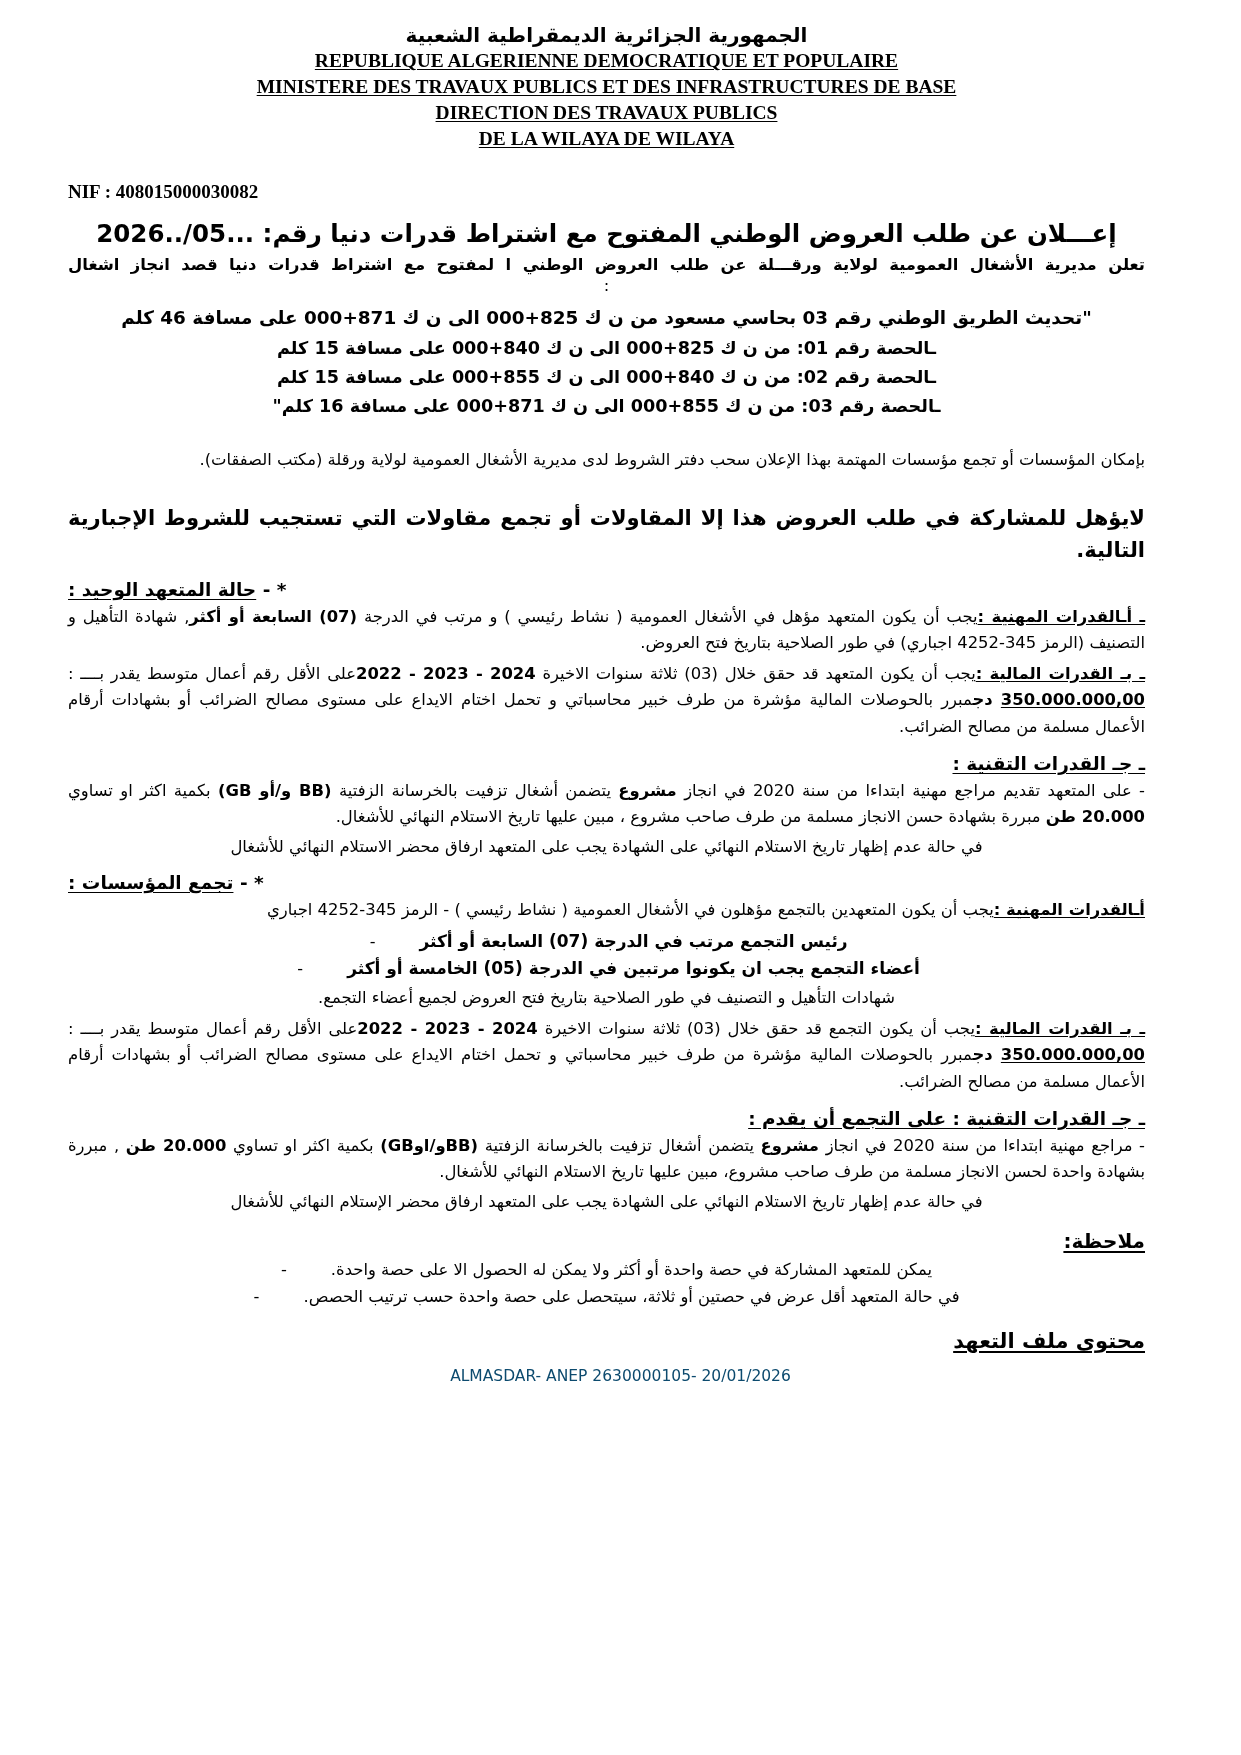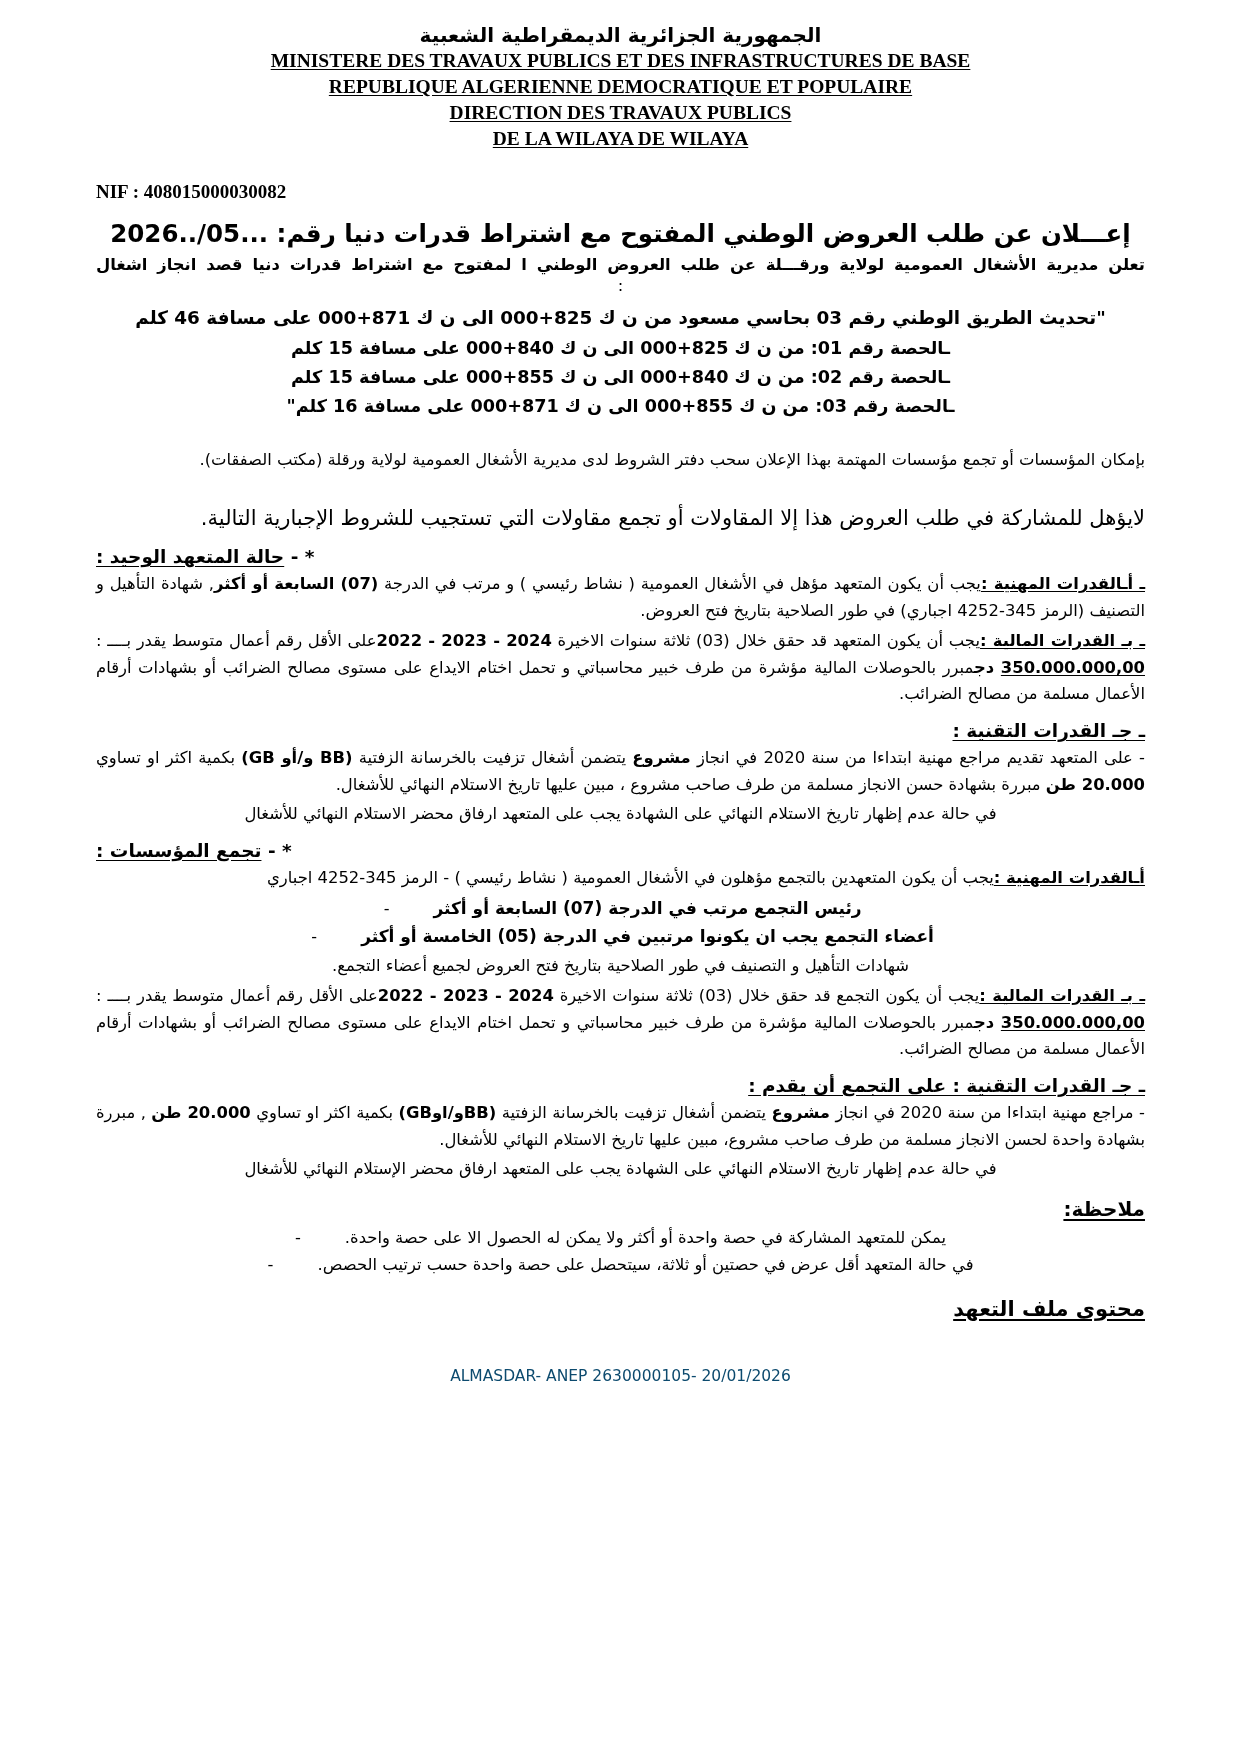--- a/index.html
+++ b/index.html
@@ -12,21 +12,21 @@
     font-family: "Liberation Serif", "DejaVu Serif", serif;
     color: #000000;
   }
   .page {
     position: relative;
     width: 1241px;
     height: 1413px;
     margin: 0 auto;
     background: #ffffff;
     box-sizing: border-box;
-    padding: 22px 96px 0 96px;
+    padding: 22px 96px 0 68px;
     overflow: hidden;
   }
 
   
   .header {
     text-align: center;
     line-height: 1.32;
   }
   .hdr-ar {
     font-family: "DejaVu Sans", "Liberation Sans", sans-serif;
@@ -107,21 +107,21 @@
     font-size: 16.4px;
     line-height: 1.6;
   }
 
   .bold-statement {
     margin-top: 28px;
     direction: rtl;
     text-align: justify;
     text-align-last: right;
     font-family: "DejaVu Sans", "Liberation Sans", sans-serif;
-    font-weight: normal;
+    font-weight: bold;
     font-size: 21px;
     line-height: 1.55;
   }
 
   
   .sec-head {
     margin-top: 12px;
     direction: rtl;
     text-align: left;      
     font-family: "DejaVu Sans", "Liberation Sans", sans-serif;
@@ -232,22 +232,22 @@
     color: #0c4a6e;
   }
 </style>
 </head>
 <body>
 
 <div class="page">
 
   <div class="header">
     <div class="hdr-ar">الجمهورية الجزائرية الديمقراطية الشعبية</div>
+    <div class="hdr-fr">REPUBLIQUE ALGERIENNE DEMOCRATIQUE ET POPULAIRE</div>
     <div class="hdr-fr">MINISTERE DES TRAVAUX PUBLICS ET DES INFRASTRUCTURES DE BASE</div>
-    <div class="hdr-fr">REPUBLIQUE ALGERIENNE DEMOCRATIQUE ET POPULAIRE</div>
     <div class="hdr-fr">DIRECTION DES TRAVAUX PUBLICS</div>
     <div class="hdr-fr">DE LA WILAYA DE WILAYA</div>
   </div>
 
   <div class="nif">NIF : 408015000030082</div>
 
   <div class="main-title">إعـــلان عن طلب العروض الوطني المفتوح مع اشتراط قدرات دنيا رقم: ...05/..2026</div>
 
   <p class="ar intro">تعلن مديرية الأشغال العمومية لولاية ورقـــلة عن طلب العروض الوطني ا لمفتوح مع اشتراط قدرات دنيا قصد انجاز اشغال</p>
   <div class="intro-colon">:</div>

